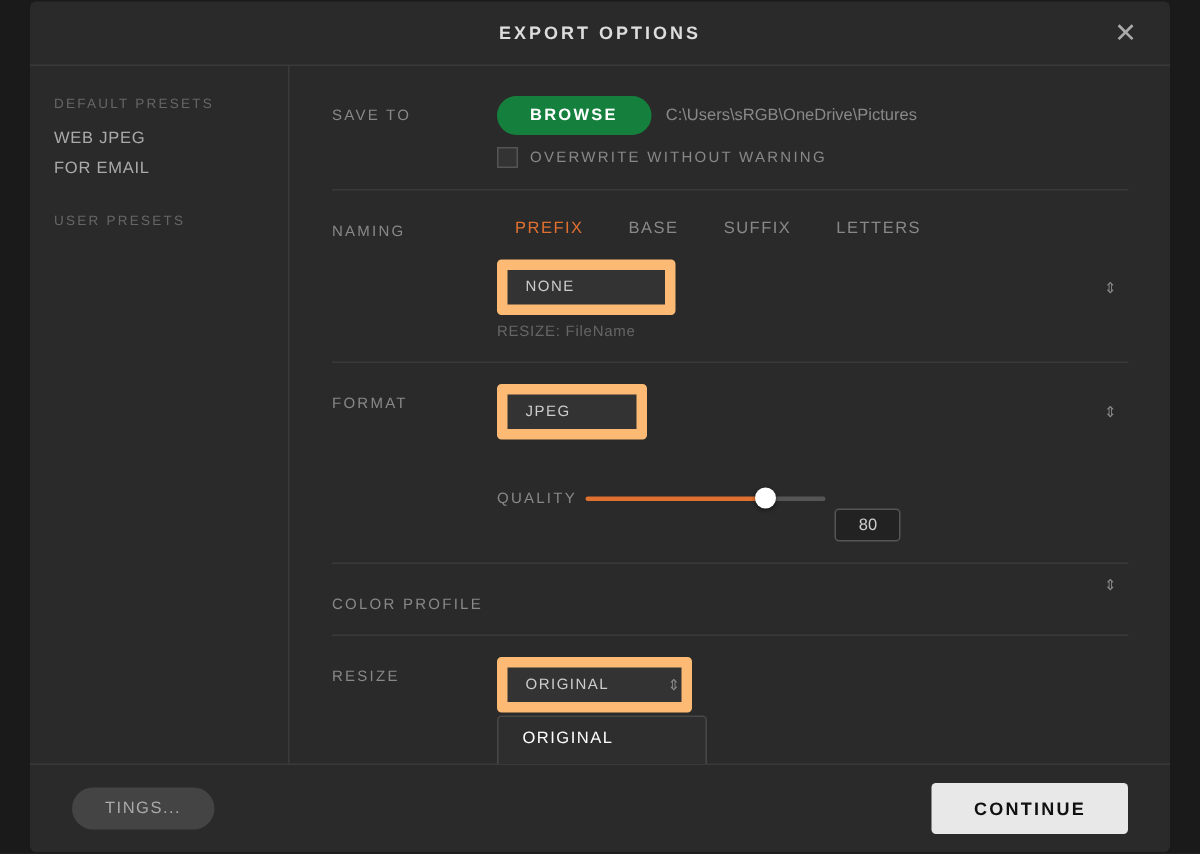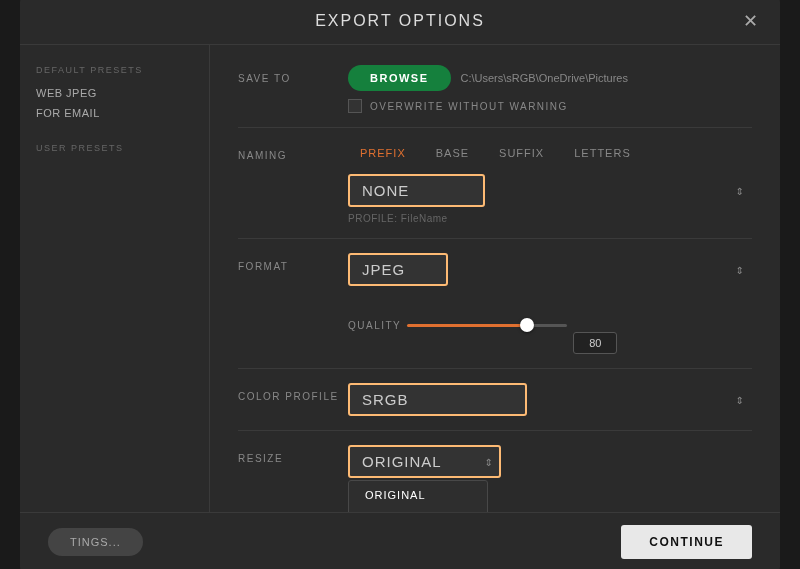--- a/index.html
+++ b/index.html
@@ -25,22 +25,22 @@
     }
     .dialog-header {
       display: flex;
       align-items: center;
       justify-content: center;
       padding: 14px 20px;
       border-bottom: 1px solid #3a3a3a;
       position: relative;
     }
     .dialog-title {
-      font-size: 16px;
-      font-weight: 400;
+      font-size: 12px;
+      font-weight: 700;
       letter-spacing: 2px;
       color: #ddd;
       text-transform: uppercase;
     }
     .close-btn {
       position: absolute;
       right: 16px;
       top: 50%;
       transform: translateY(-50%);
       background: none;
@@ -49,21 +49,21 @@
       font-size: 18px;
       cursor: pointer;
       line-height: 1;
       padding: 2px 6px;
     }
     .dialog-body {
       display: flex;
       flex: 1;
     }
     .sidebar {
-      width: 190px;
+      width: 173px;
       padding: 20px 16px;
       border-right: 1px solid #3a3a3a;
       flex-shrink: 0;
     }
     .sidebar-section-label {
       font-size: 9px;
       letter-spacing: 1.5px;
       color: #666;
       text-transform: uppercase;
       margin-bottom: 8px;
@@ -169,24 +169,24 @@
     }
     .naming-tab.active {
       color: #e07030;
     }
     .select-wrapper {
       position: relative;
       display: inline-block;
     }
     .select-control {
       background: #333;
-      border: 2px solid #fdba74;
+      border: 7px solid #fdba74;
       border-radius: 3px;
       color: #ccc;
-      font-size: 15px;
+      font-size: 10px;
       letter-spacing: 1px;
       padding: 6px 28px 6px 12px;
       appearance: none;
       cursor: pointer;
       text-transform: uppercase;
       min-width: 100px;
     }
     .select-arrow {
       position: absolute;
       right: 8px;
@@ -357,21 +357,21 @@
           </div>
           <div class="select-wrapper">
             <select class="select-control">
               <option>NONE</option>
               <option>DATE</option>
               <option>SEQUENCE</option>
               <option>CUSTOM</option>
             </select>
             <span class="select-arrow">⇕</span>
           </div>
-          <div class="example-text">PROFILE: FileName</div>
+          <div class="example-text">RESIZE: FileName</div>
         </div>
       </div>
 
       <hr class="divider">
 
       <div class="field-row">
         <div class="field-label">FORMAT</div>
         <div class="field-controls">
           <div class="select-wrapper">
             <select class="select-control">
@@ -391,25 +391,20 @@
           </div>
         </div>
       </div>
 
       <hr class="divider">
 
       <div class="field-row">
         <div class="field-label">COLOR PROFILE</div>
         <div class="field-controls">
           <div class="select-wrapper">
-            <select class="select-control">
-              <option>sRGB</option>
-              <option>Adobe RGB</option>
-              <option>ProPhoto RGB</option>
-            </select>
             <span class="select-arrow">⇕</span>
           </div>
         </div>
       </div>
 
       <hr class="divider">
 
       <div class="field-row">
         <div class="field-label">RESIZE</div>
         <div class="field-controls">

